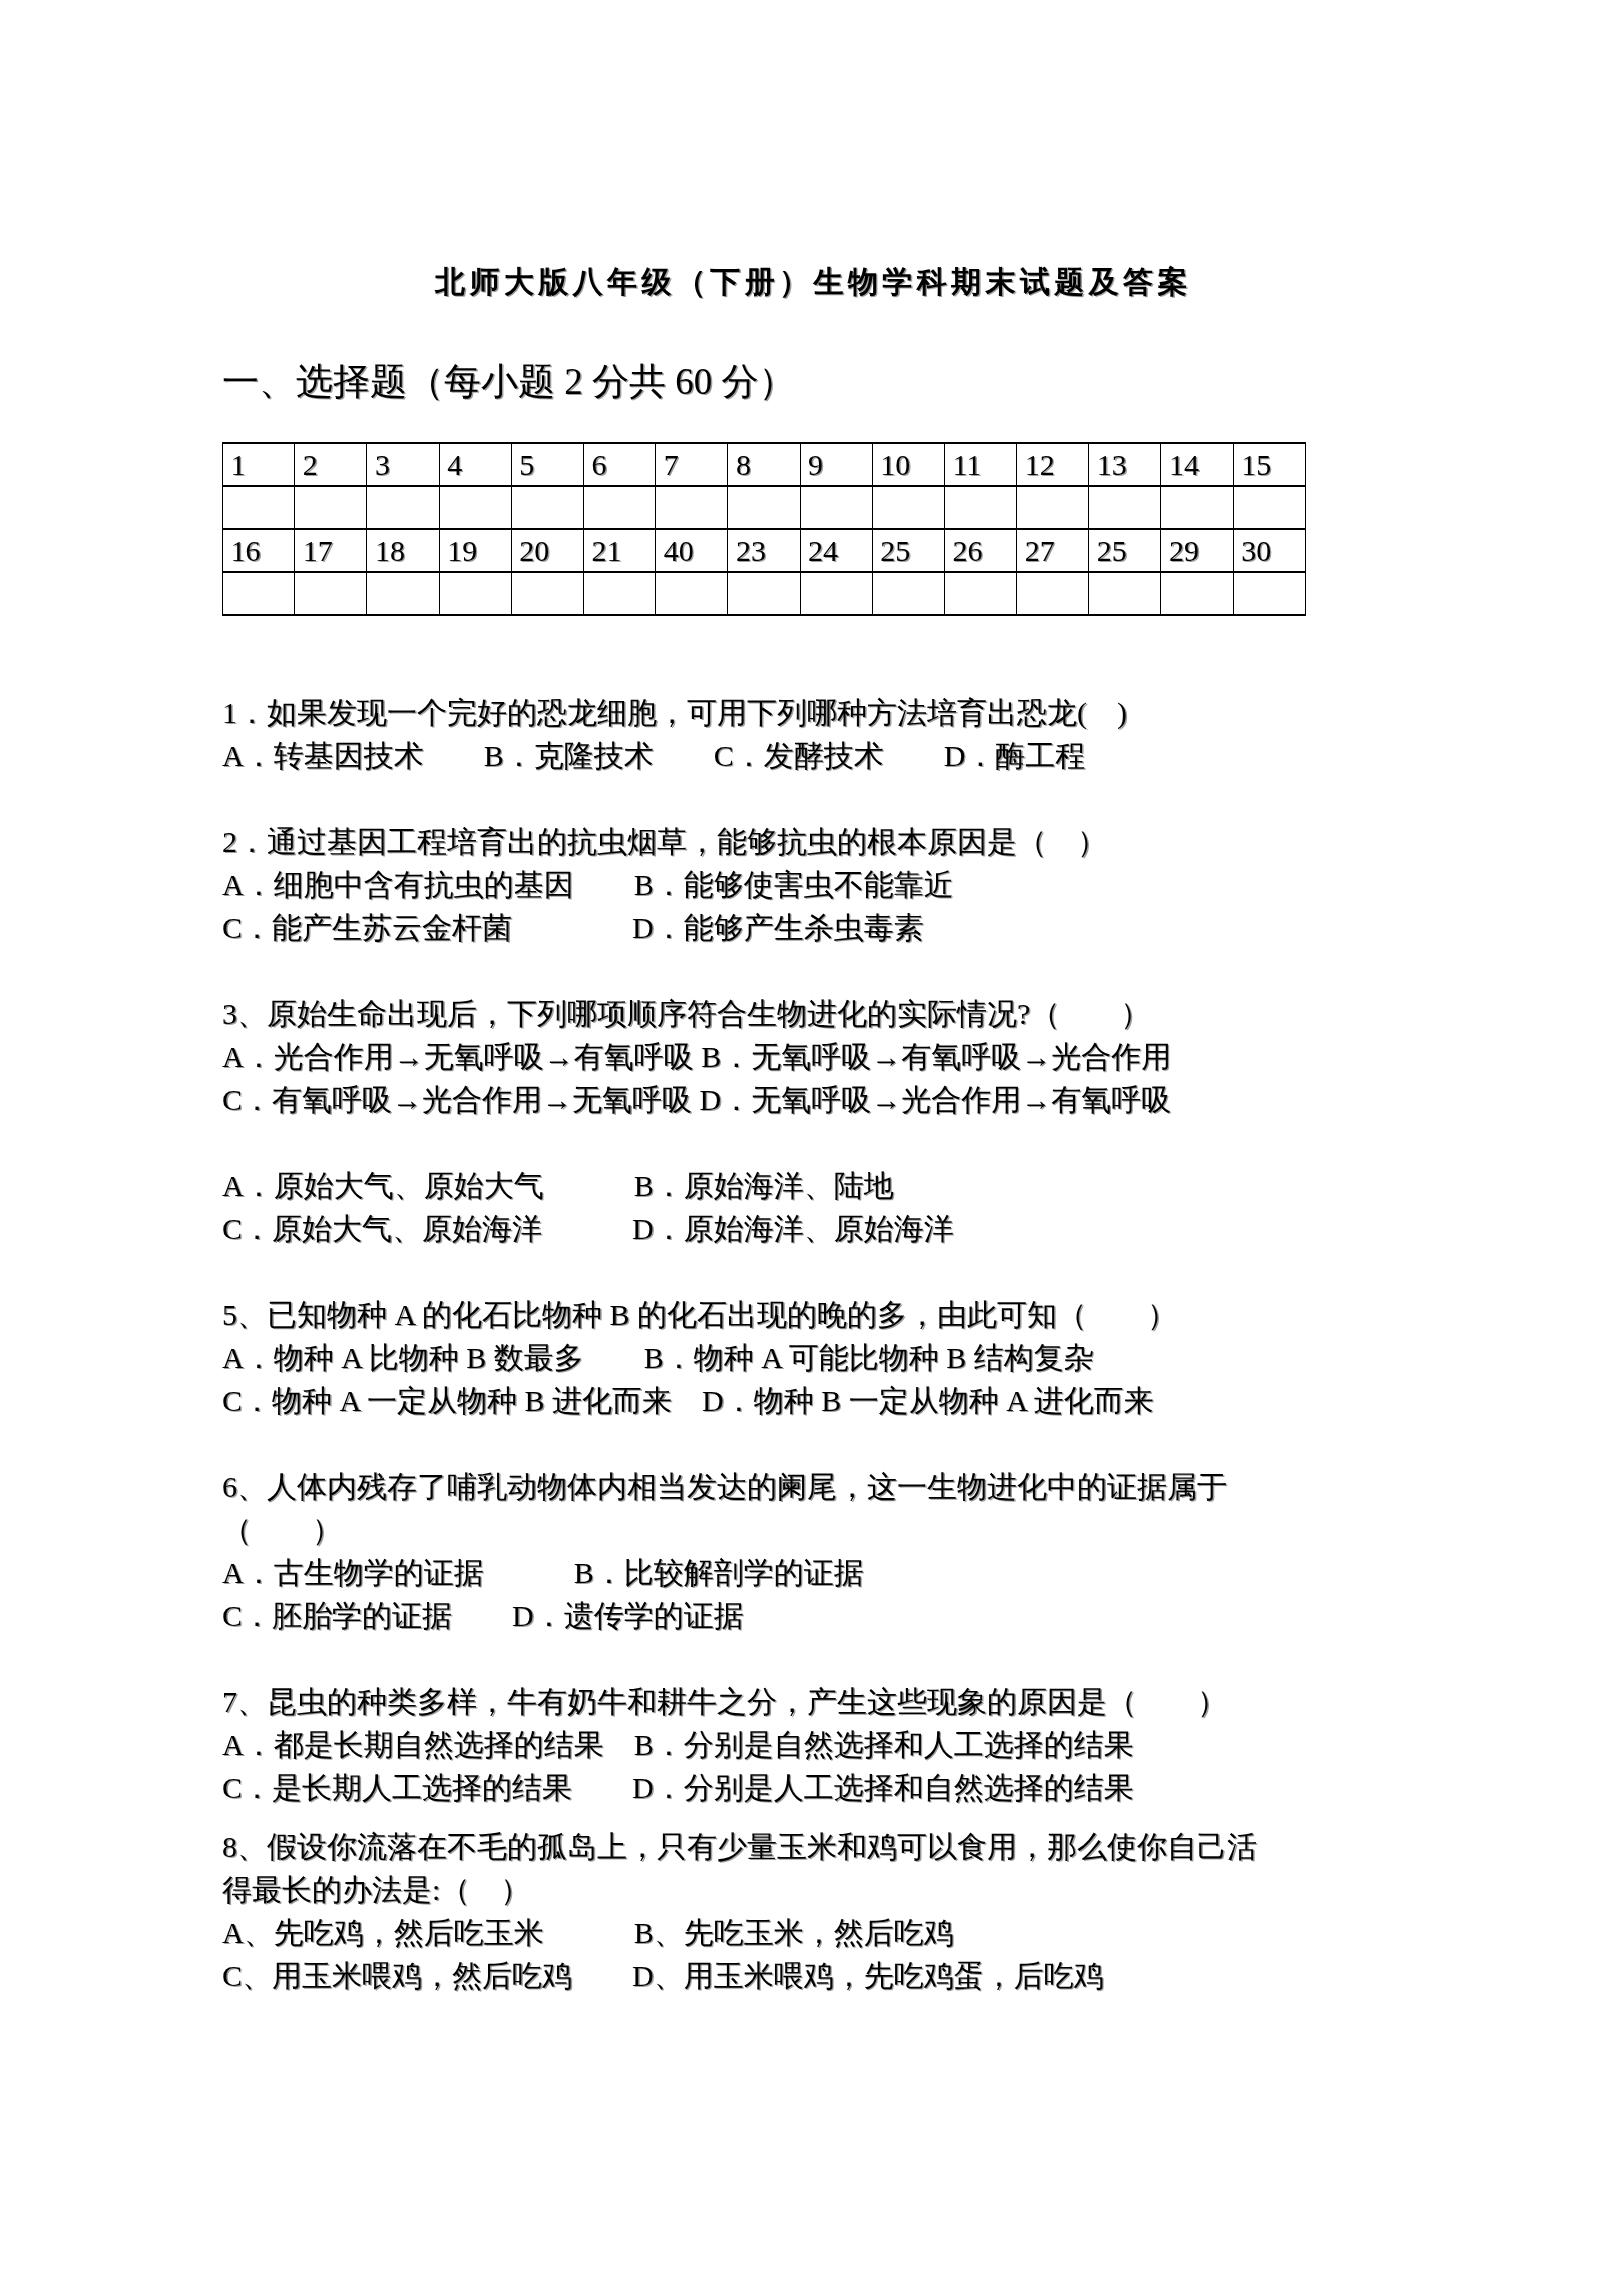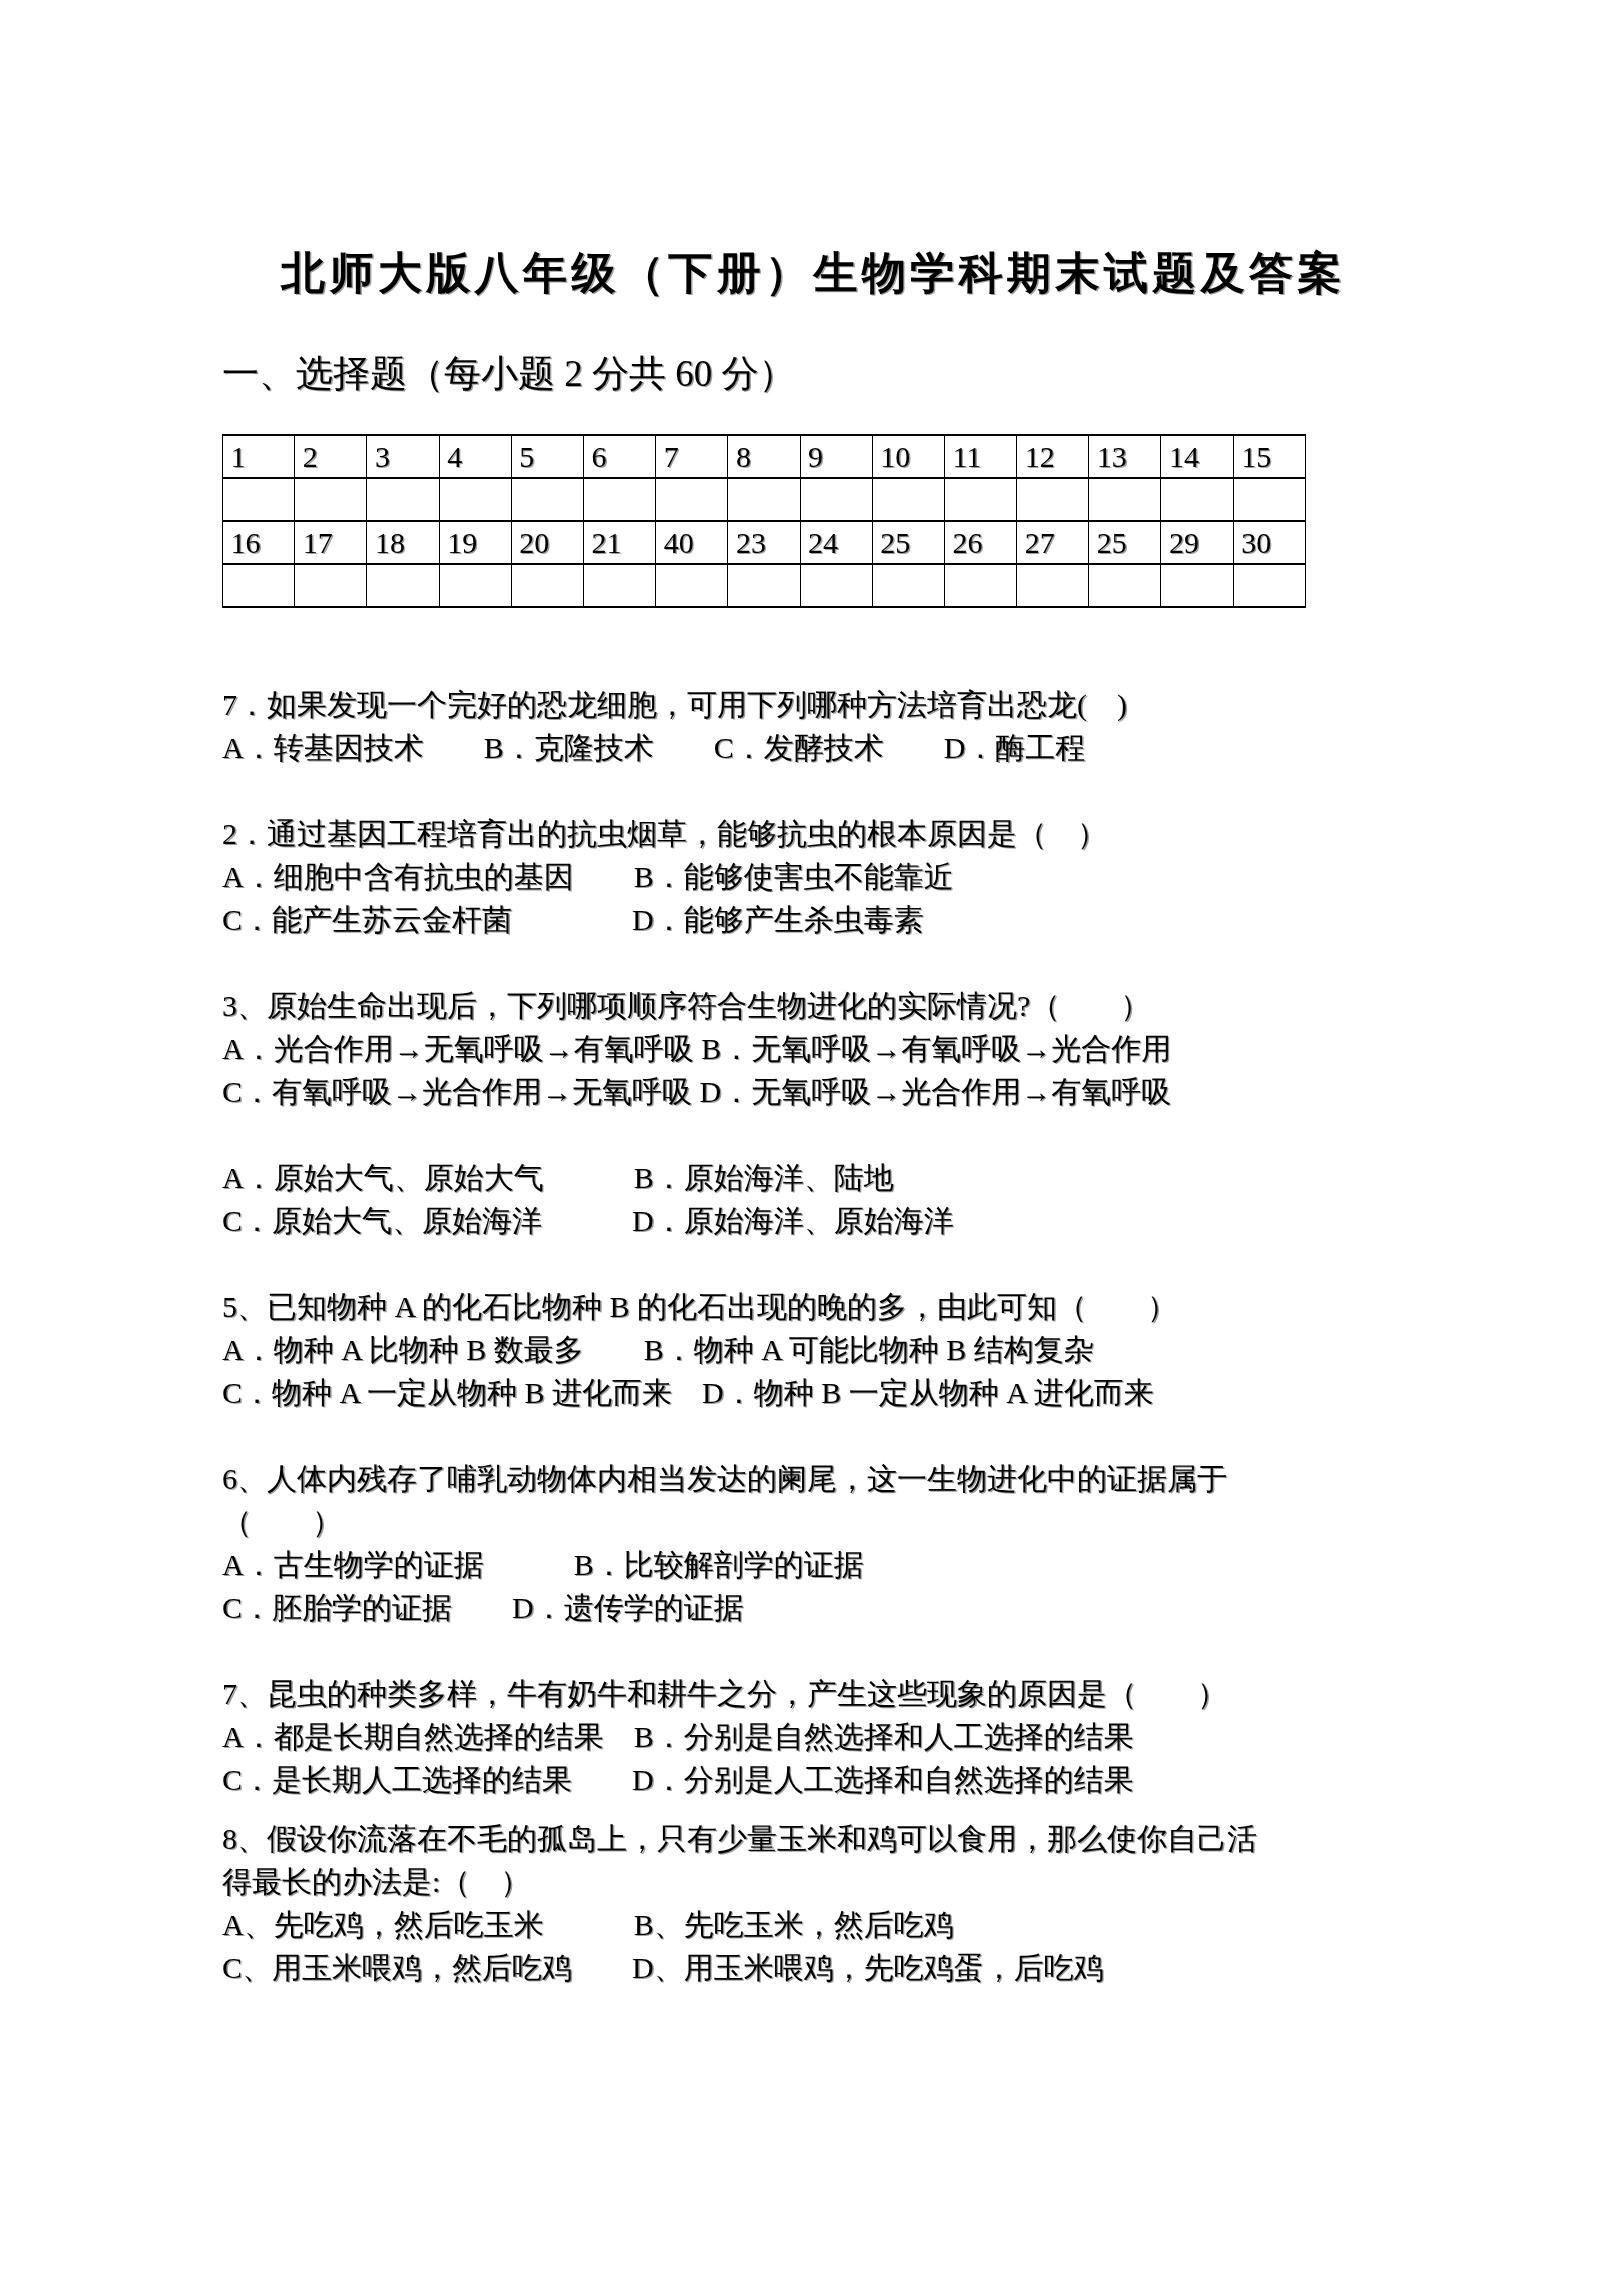--- a/index.html
+++ b/index.html
@@ -13,23 +13,23 @@
     text-shadow: 1.4px 1.4px 0 rgba(0,0,0,0.38);
   }
   .page {
     box-sizing: border-box;
     width: 1623px;
     height: 2295px;
     padding: 246px 218px 164px 222px;
     overflow: hidden;
   }
   .title {
-    margin: 0;
+    margin: 8px;
     text-align: center;
-    font-size: 44px;
+    font-size: 30px;
     font-weight: 700;
     letter-spacing: 4.4px;
     line-height: 55px;
     white-space: pre-wrap;
   }
   .section-heading {
     margin: 51px 0 0 0;
     font-size: 37px;
     line-height: 44px;
     white-space: pre-wrap;
@@ -140,21 +140,21 @@
           <td></td>
           <td></td>
           <td></td>
           <td></td>
         </tr>
       </tbody>
   </table>
 
   <div class="questions">
       <div class="question">
-        <p class="qline">7．如果发现一个完好的恐龙细胞，可用下列哪种方法培育出恐龙(　)</p>
+        <p class="qline">1．如果发现一个完好的恐龙细胞，可用下列哪种方法培育出恐龙(　)</p>
         <p class="qline">A．转基因技术　　B．克隆技术　　C．发酵技术　　D．酶工程</p>
       </div>
       <div class="question">
         <p class="qline">2．通过基因工程培育出的抗虫烟草，能够抗虫的根本原因是（　）</p>
         <p class="qline">A．细胞中含有抗虫的基因　　B．能够使害虫不能靠近</p>
         <p class="qline">C．能产生苏云金杆菌　　　　D．能够产生杀虫毒素</p>
       </div>
       <div class="question">
         <p class="qline">3、原始生命出现后，下列哪项顺序符合生物进化的实际情况?（　　）</p>
         <p class="qline">A．光合作用→无氧呼吸→有氧呼吸 B．无氧呼吸→有氧呼吸→光合作用</p>

